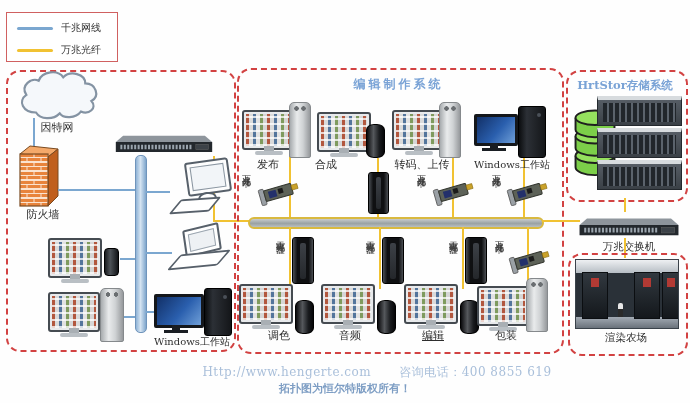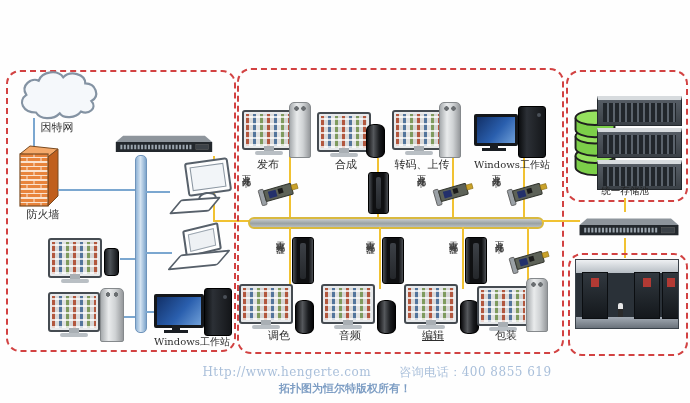--- a/index.html
+++ b/index.html
@@ -81,20 +81,30 @@
   .urlline{width:100%;text-align:center;font-size:12px;color:#a9bfda;letter-spacing:.5px;}
   .urlline span{margin:0 14px;}
   .copyline{width:100%;text-align:center;font-size:11px;font-weight:bold;color:#7e9ec4;}
 </style>
 </head>
 <body>
 
 <div id="stage">
 
 
+  <div class="abs legend" style="left:6px;top:12px;width:110px;height:48px;">
+    <div class="legend-row">
+      <span class="legend-line blue-l"></span>
+      <span class="legend-txt">千兆网线</span>
+    </div>
+    <div class="legend-row">
+      <span class="legend-line yellow-l"></span>
+      <span class="legend-txt">万兆光纤</span>
+    </div>
+  </div>
 
   <div class="abs dashedbox" style="left:6px;top:70px;width:226px;height:278px;"></div>
 
   <svg class="abs" style="left:14px;top:66px;" width="88" height="56" viewBox="0 0 100 62">
     <path d="M25 52 C10 52 4 39 14 32 C7 21 20 12 28 16 C32 5 50 3 56 12 C64 4 81 8 81 19 C93 19 98 33 88 39 C95 47 85 55 76 51 C70 59 56 59 52 53 C44 61 30 60 25 52 Z" fill="#f5f8fb" stroke="#8493a3" stroke-width="2.5"></path>
   </svg>
   <div class="vline blue-l" style="left:33px;top:118px;width:2px;height:30px;"></div>
   <div class="abs lbl" style="left:24px;top:122px;width:66px;">因特网</div>
 
   <svg class="abs" style="left:16px;top:144px;" width="46" height="64" viewBox="0 0 46 64">
@@ -153,41 +163,42 @@
 
   <div class="hline blue-l" style="left:124px;top:316px;width:11px;height:2px;"></div>
   <div class="monwrap" style="left:48px;top:292px;width:52px;height:46px;">
     <div class="pmon"></div>
       <div class="pstand"></div>
       <div class="pbase"></div>
   </div>
   <div class="tower" style="left:100px;top:288px;width:22px;height:52px;"></div>
 
   <div class="abs dashedbox" style="left:237px;top:68px;width:323px;height:282px;"></div>
+  <div class="abs sectitle" style="left:237px;top:76px;width:323px;">编辑制作系统</div>
 
   <div class="vline yellow-l" style="left:289px;top:156px;width:2px;height:64px;"></div>
   <div class="vline yellow-l" style="left:377px;top:158px;width:2px;height:62px;"></div>
   <div class="vline yellow-l" style="left:452px;top:156px;width:2px;height:64px;"></div>
   <div class="vline yellow-l" style="left:523px;top:154px;width:2px;height:66px;"></div>
 
   <div class="monwrap" style="left:242px;top:110px;width:54px;height:46px;">
     <div class="pmon"></div>
       <div class="pstand"></div>
       <div class="pbase"></div>
   </div>
   <div class="tower" style="left:289px;top:102px;width:20px;height:54px;"></div>
   <div class="abs lbl" style="left:240px;top:159px;width:56px;">发布</div>
 
   <div class="monwrap" style="left:317px;top:112px;width:54px;height:46px;">
     <div class="pmon"></div>
       <div class="pstand"></div>
       <div class="pbase"></div>
   </div>
   <div class="cylmac" style="left:366px;top:124px;width:17px;height:32px;"></div>
-  <div class="abs lbl" style="left:324px;top:159px;width:44px;">合成</div>
+  <div class="abs lbl" style="left:304px;top:159px;width:44px;">合成</div>
 
   <div class="monwrap" style="left:392px;top:110px;width:54px;height:46px;">
     <div class="pmon"></div>
       <div class="pstand"></div>
       <div class="pbase"></div>
   </div>
   <div class="tower" style="left:439px;top:102px;width:20px;height:54px;"></div>
   <div class="abs lbl" style="left:384px;top:159px;width:76px;">转码、上传</div>
 
   <div class="abs" style="left:474px;top:106px;width:72px;height:52px;">
@@ -281,57 +292,59 @@
 
   <div class="monwrap" style="left:477px;top:286px;width:52px;height:46px;">
     <div class="pmon"></div>
       <div class="pstand"></div>
       <div class="pbase"></div>
   </div>
   <div class="tower" style="left:526px;top:278px;width:20px;height:52px;"></div>
   <div class="abs lbl" style="left:484px;top:330px;width:44px;">包装</div>
 
   <div class="abs dashedbox" style="left:566px;top:70px;width:118px;height:128px;"></div>
+  <div class="abs sectitle" style="left:566px;top:78px;width:118px;font-size:11.5px;letter-spacing:0;">HrtStor存储系统</div>
 
   <svg class="abs" style="left:570px;top:108px;" width="50" height="72" viewBox="0 0 50 74">
     <g stroke="#1f1f1f" stroke-width="2">
       <path d="M5 49 v12 c0 4.5 9 8 20 8 s20 -3.5 20 -8 v-12" fill="#7ccf49"></path>
         <ellipse cx="25" cy="49" rx="20" ry="7.5" fill="#95e15e"></ellipse>
       <path d="M5 29 v12 c0 4.5 9 8 20 8 s20 -3.5 20 -8 v-12" fill="#7ccf49"></path>
         <ellipse cx="25" cy="29" rx="20" ry="7.5" fill="#95e15e"></ellipse>
       <path d="M5 10 v12 c0 4.5 9 8 20 8 s20 -3.5 20 -8 v-12" fill="#7ccf49"></path>
         <ellipse cx="25" cy="10" rx="20" ry="7.5" fill="#95e15e"></ellipse>
     </g>
   </svg>
   <div class="abs" style="left:597px;top:96px;width:85px;">
     <div class="srv"></div>
       <div class="srv"></div>
       <div class="srv"></div>
   </div>
   <div class="abs poolrow" style="left:562px;top:185px;width:126px;">
-    <span>统一存储池</span>
   </div>
 
   <div class="vline yellow-l" style="left:624px;top:198px;width:2px;height:14px;"></div>
   <svg class="abs" style="left:574px;top:211px;" width="110" height="28" viewBox="0 0 110 30">
     <polygon points="10,8 100,8 108,15 2,15" fill="#8e959c"></polygon>
     <rect x="2" y="15" width="106" height="11" fill="#23282d"></rect>
     <line x1="7" y1="20.5" x2="86" y2="20.5" stroke="#9aa4ad" stroke-width="5" stroke-dasharray="2.2 1.6"></line>
     <rect x="90" y="17.5" width="14" height="6" fill="#3c4248" stroke="#666" stroke-width="0.5"></rect>
   </svg>
+  <div class="abs lbl" style="left:574px;top:240px;width:110px;font-size:10.5px;">万兆交换机</div>
 
   <div class="vline yellow-l" style="left:624px;top:238px;width:2px;height:20px;"></div>
   <div class="abs dashedbox" style="left:568px;top:253px;width:116px;height:99px;"></div>
   <div class="photo" style="left:575px;top:259px;width:102px;height:68px;">
     <div class="ceil"></div>
       <div class="floorp"></div>
     <div class="cab" style="left:6px;bottom:9px;"></div>
     <div class="cab" style="left:58px;bottom:9px;"></div>
     <div class="cab" style="left:86px;bottom:9px;width:16px;"></div>
     <div class="person" style="left:42px;bottom:11px;"></div>
   </div>
+  <div class="abs lbl" style="left:574px;top:331px;width:104px;font-size:10.5px;">渲染农场</div>
 
   <div class="abs urlline" style="top:364px;padding-left:32px;">
     <span>Http://www.hengerte.com</span><span>咨询电话：400 8855 619</span>
   </div>
   <div class="abs copyline" style="top:381px;">拓扑图为恒尔特版权所有！</div>
 
 </div>
 
 </body></html>

